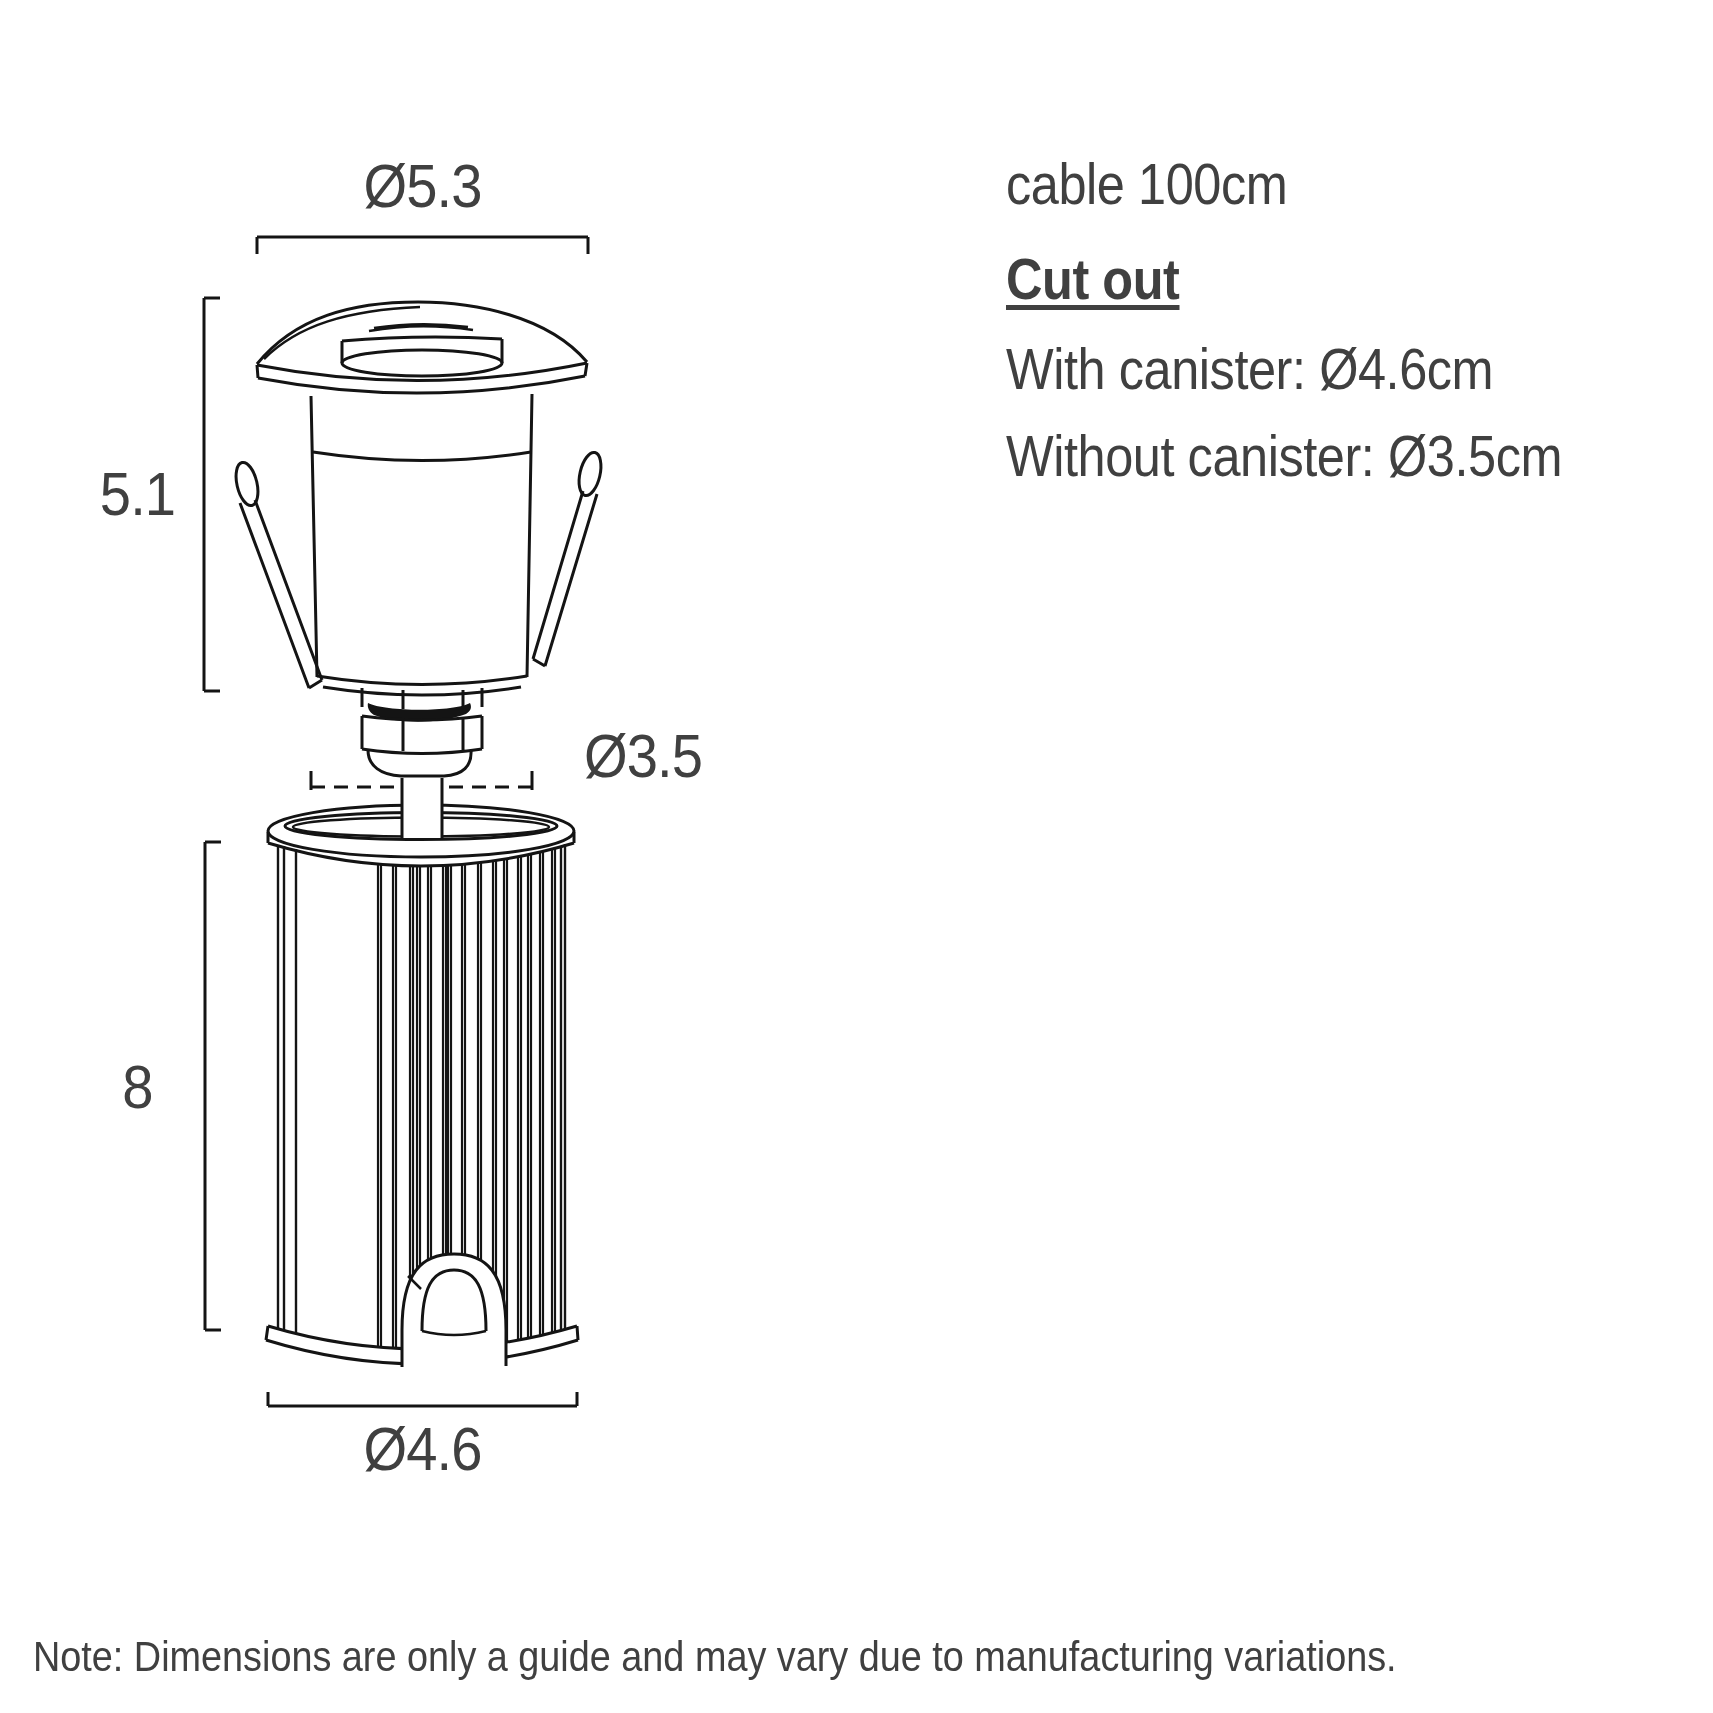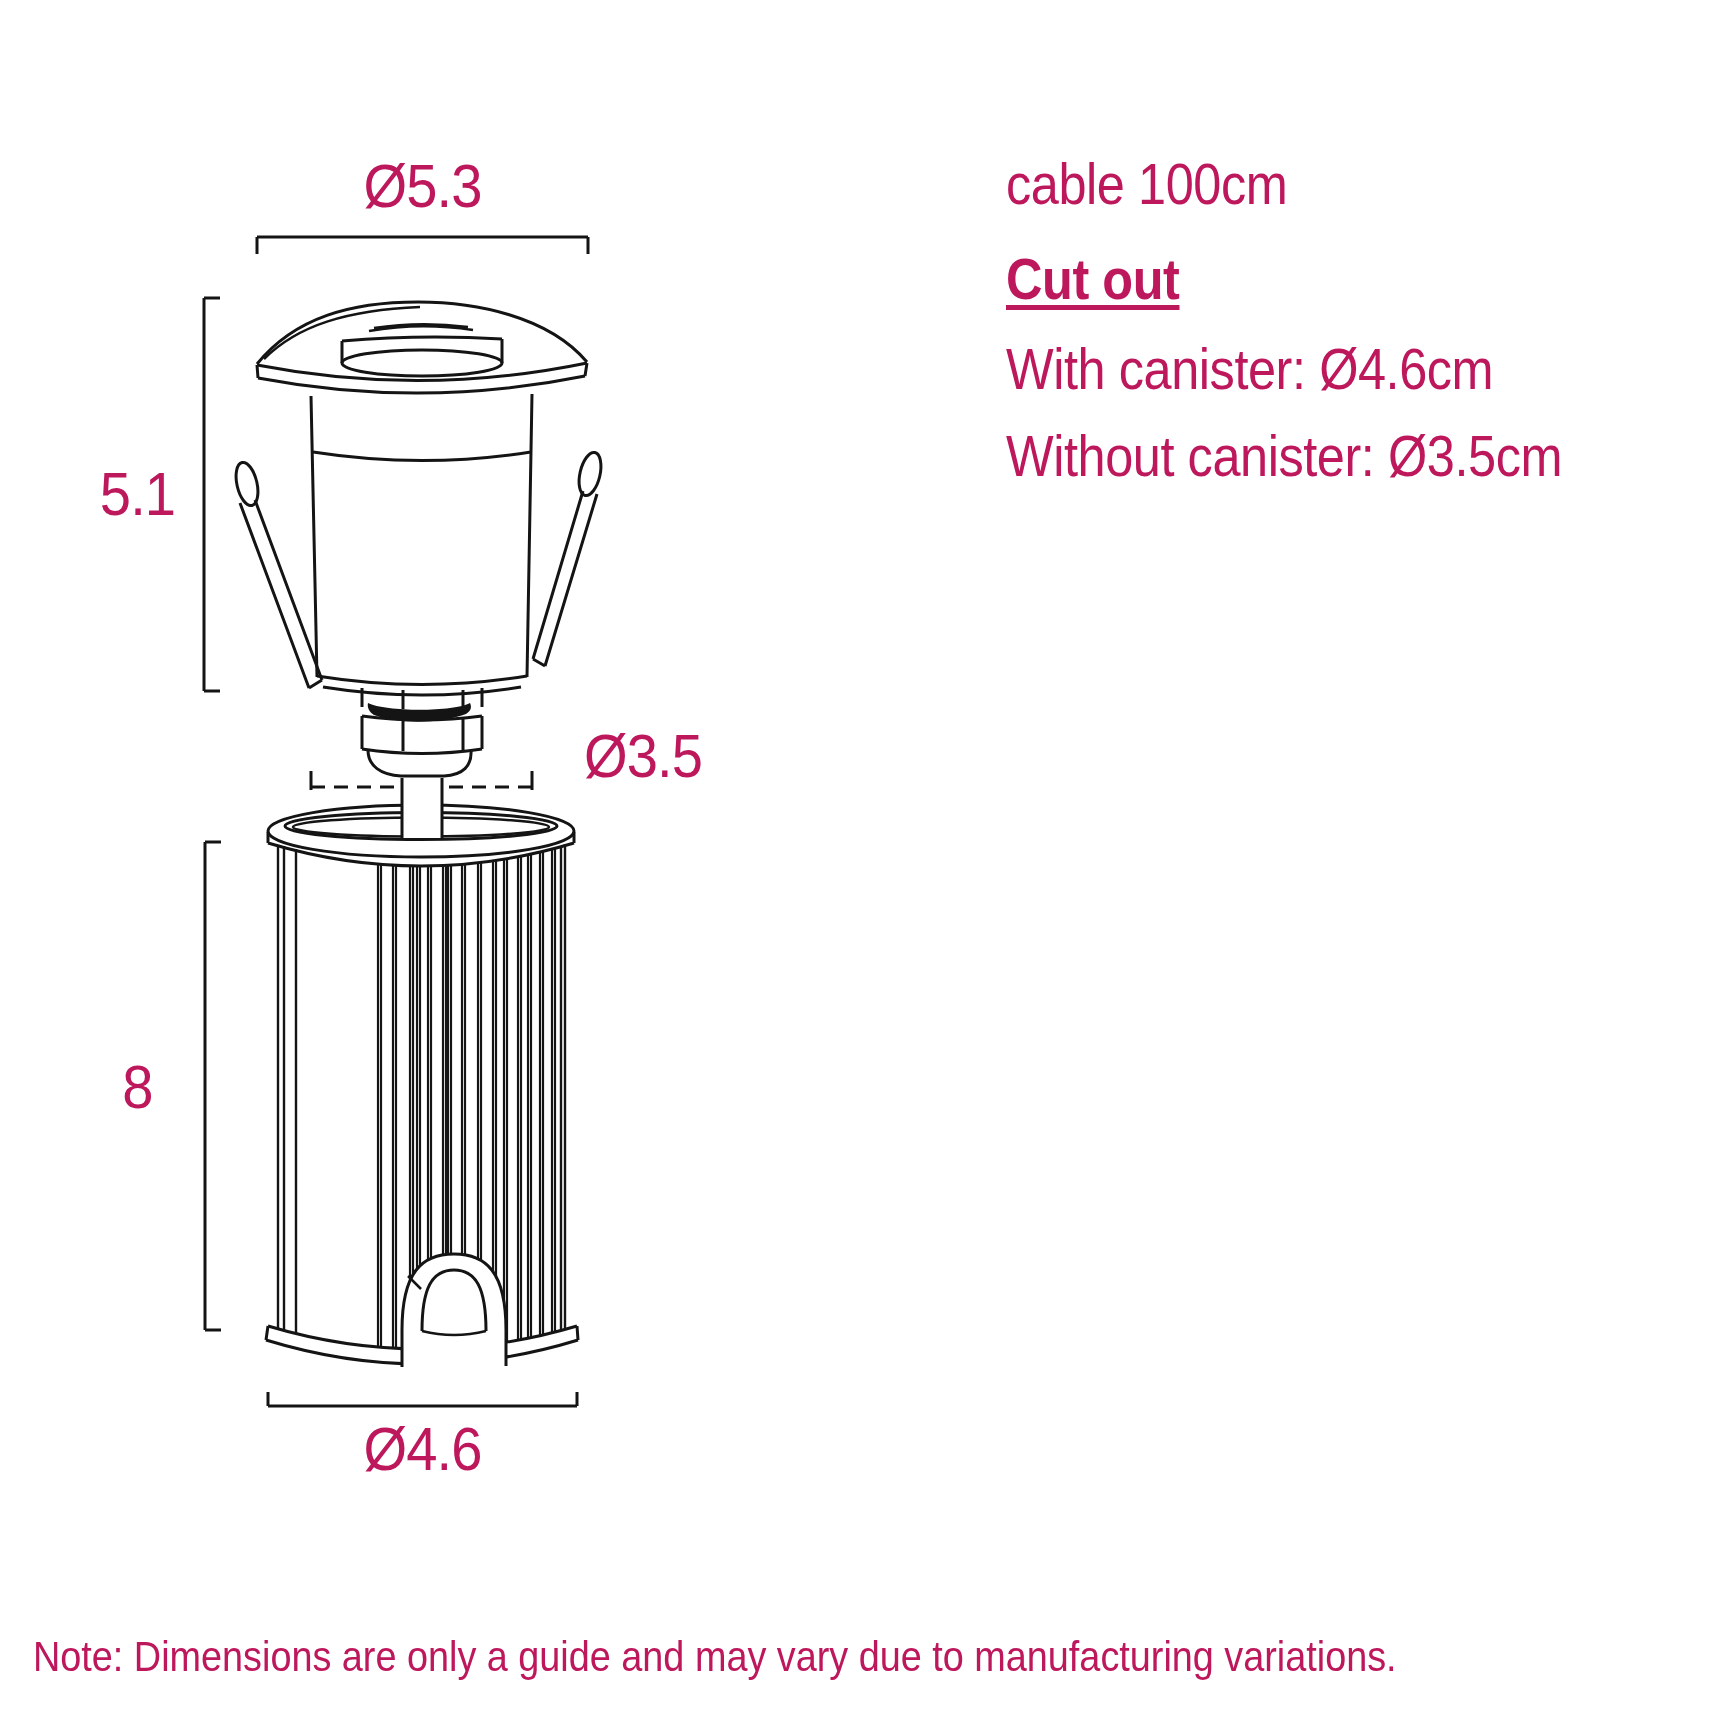--- a/index.html
+++ b/index.html
@@ -6,21 +6,21 @@
     margin: 0;
     padding: 0;
     background: #ffffff;
   }
   .canvas {
     position: relative;
     width: 1713px;
     height: 1713px;
     background: #ffffff;
     font-family: "Liberation Sans", sans-serif;
-    color: #be185d;
+    color: #404040;
     overflow: hidden;
   }
   .drawing-svg {
     position: absolute;
     left: 0;
     top: 0;
     width: 1713px;
     height: 1713px;
   }
   

